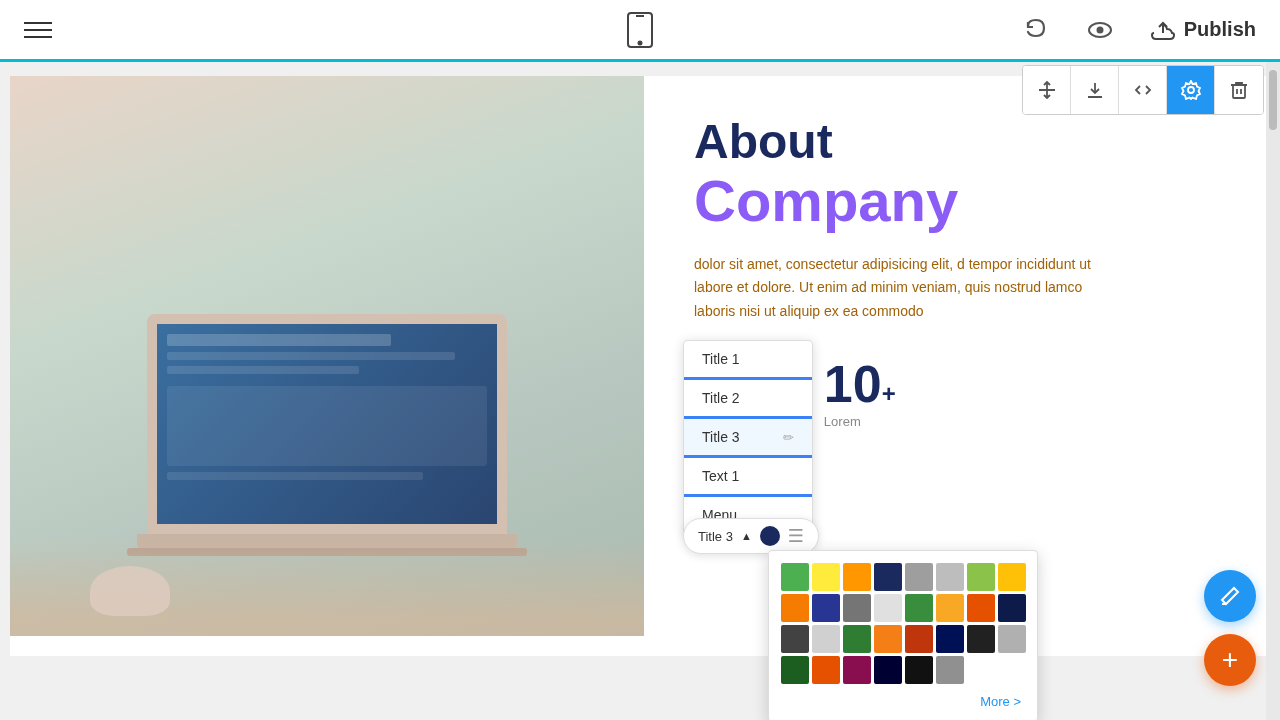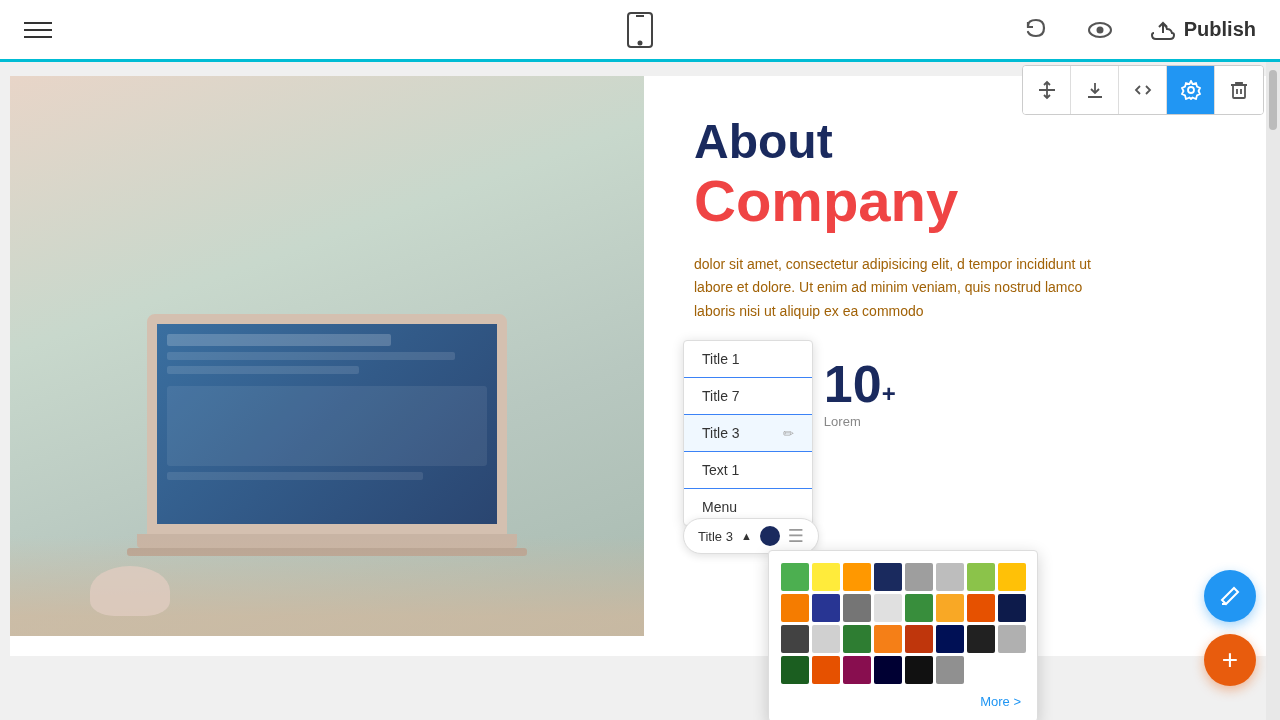--- a/index.html
+++ b/index.html
@@ -51,41 +51,41 @@
       position: relative; overflow: hidden; flex-shrink: 0;
     }
 
     .about-content {
       flex: 1; padding: 40px 50px; position: relative;
     }
     .about-title-1 {
       font-size: 48px; font-weight: 700; color: #1a2a5e; line-height: 1.1; margin-bottom: 0;
     }
     .about-title-2 {
-      font-size: 58px; font-weight: 700; color: #ef4444; line-height: 1.1; margin-bottom: 20px;
+      font-size: 58px; font-weight: 700; color: #8b5cf6; line-height: 1.1; margin-bottom: 20px;
     }
     .about-text {
       font-size: 14px; color: #a16207; line-height: 1.7; max-width: 420px;
     }
 
     .stats-row { display: flex; gap: 40px; margin-top: 30px; }
     .stat-item { }
     .stat-number { font-size: 52px; font-weight: 700; color: #1a2a5e; }
     .stat-label { font-size: 13px; color: #888; }
 
     
     #dropdown-menu {
       position: absolute; top: 278px; left: 683px; z-index: 500;
       background: #fff; border: 1px solid #ddd; border-radius: 4px; min-width: 130px;
       box-shadow: 0 2px 12px rgba(0,0,0,0.15);
     }
     .dropdown-item {
       padding: 10px 18px; font-size: 14px; color: #333; cursor: pointer;
       display: flex; align-items: center; justify-content: space-between;
-      border-bottom: 1px solid #3b82f6;
+      border-bottom: 3px solid #3b82f6;
     }
     .dropdown-item:last-child { border-bottom: none; }
     .dropdown-item.selected { background: #f0f8ff; }
     .edit-icon { font-size: 13px; color: #aaa; }
 
     
     #format-bar {
       position: absolute; top: 456px; left: 683px; z-index: 500;
       display: flex; align-items: center; gap: 8px;
       background: #fff; border: 1px solid #ddd; border-radius: 20px;
@@ -259,21 +259,21 @@
         </div>
       </div>
     </div>
   </div>
 
   <div id="dropdown-menu">
     <div class="dropdown-item">
       <span>Title 1</span>
     </div>
     <div class="dropdown-item">
-      <span>Title 7</span>
+      <span>Title 2</span>
     </div>
     <div class="dropdown-item selected">
       <span>Title 3</span>
       <span class="edit-icon">✏</span>
     </div>
     <div class="dropdown-item">
       <span>Text 1</span>
     </div>
     <div class="dropdown-item">
       <span>Menu</span>

